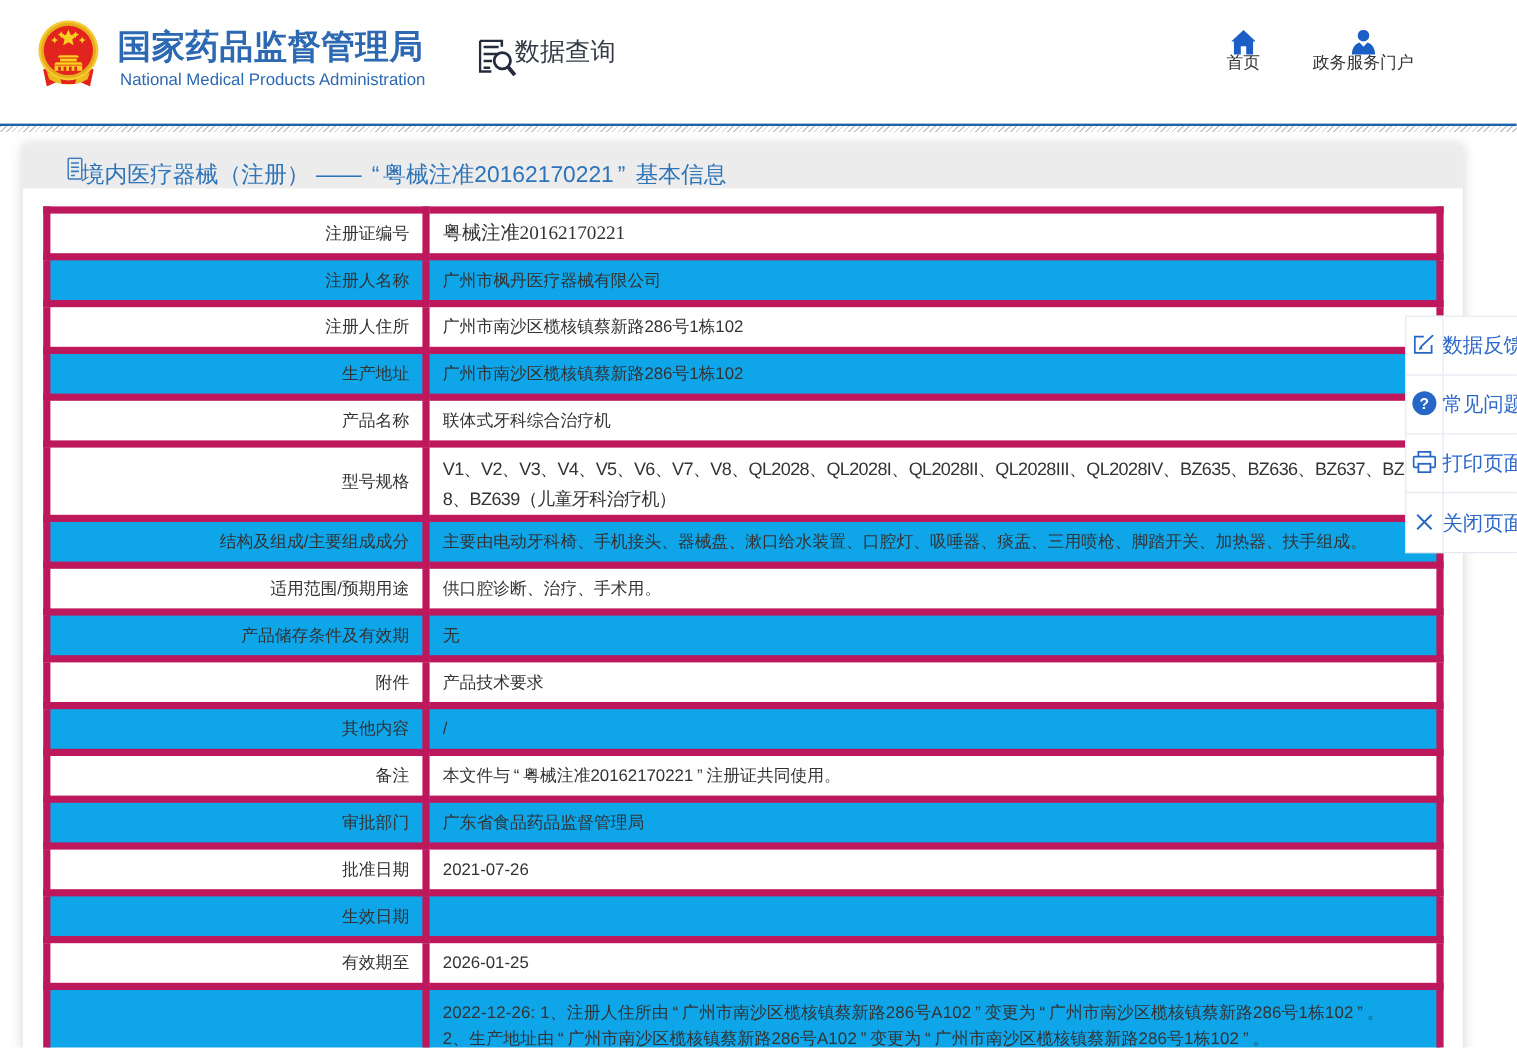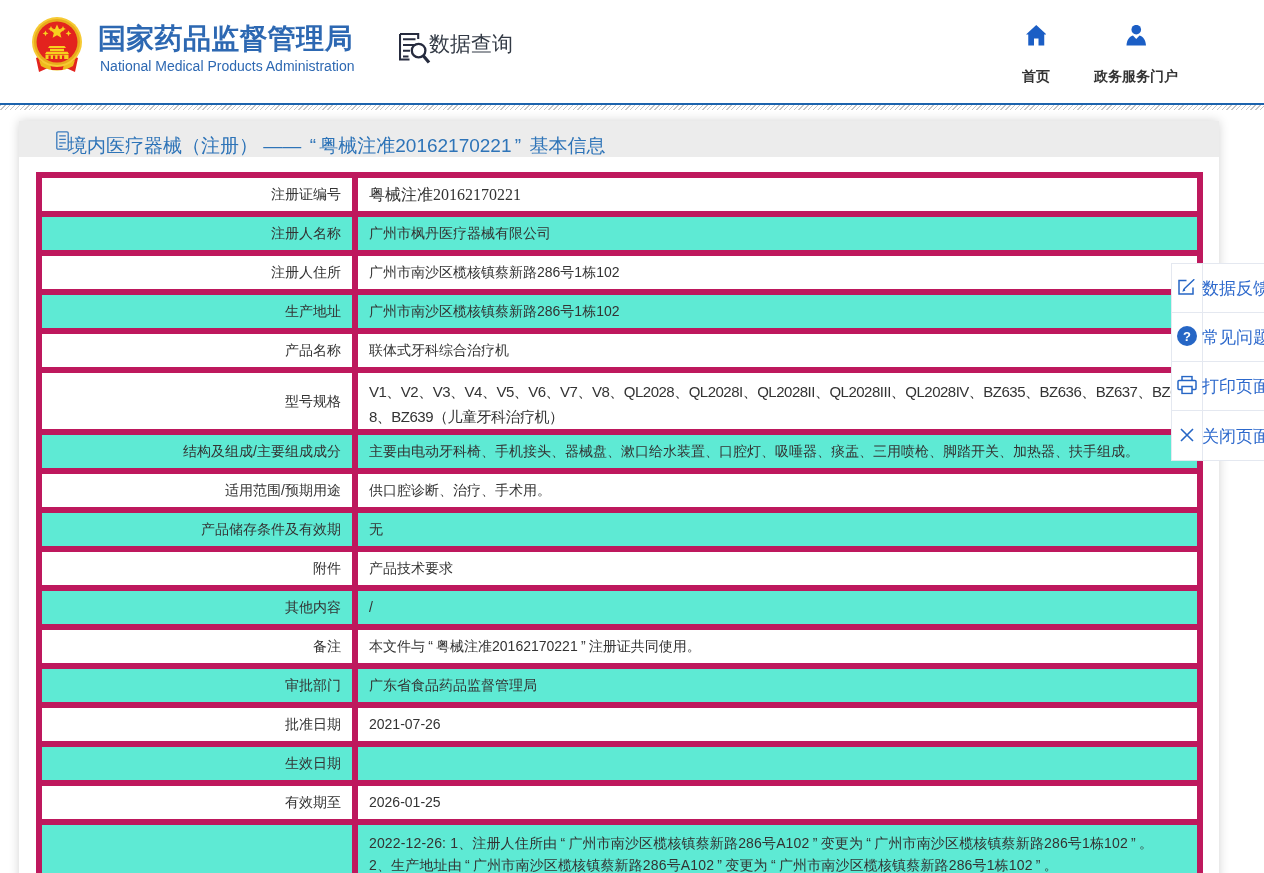--- a/index.html
+++ b/index.html
@@ -10,40 +10,40 @@
 
   
   .hdr { position:absolute; left:0; top:0; width:1264px; height:103px; background:#fff; }
   .emblem { position:absolute; left:31px; top:16px; }
   .org-cn { position:absolute; left:98px; top:20px; font-size:28px; font-weight:bold;
     color:#2d68b2; letter-spacing:0.3px; white-space:nowrap; }
   .org-en { position:absolute; left:100px; top:57.5px; font-size:14px; color:#2d68b2; white-space:nowrap; }
   .dq { position:absolute; left:399px; top:33px; }
   .dq-txt { position:absolute; left:429px; top:33px; font-size:21px; line-height:22px; color:#333a45; white-space:nowrap; }
   .navitem { position:absolute; top:25px; text-align:center; color:#333; font-size:14px; }
-  .navitem .lbl { position:absolute; top:43px; left:0; width:100%;font-weight:bold; }
+  .navitem .lbl { position:absolute; top:19px; left:0; width:100%; }
 
   
   .blueline { position:absolute; left:0; top:103px; width:1264px; height:1.5px; background:#1c63ad; }
   .hatch { position:absolute; left:0; top:104.5px; width:1264px; height:5.5px;
     background:repeating-linear-gradient(135deg, #c6c6c6 0 0.9px, transparent 0.9px 3.4px); }
 
   
   .wrap { position:absolute; left:19px; top:121px; width:1200px; height:760px;
     background:#fff; box-shadow:0 0 10px rgba(0,0,0,.18); }
   .tbar { height:36px; background:#ececec; position:relative; }
   .tbar-txt { position:absolute; left:49px; top:11.5px; font-size:19px; color:#2e74b8; white-space:nowrap; }
   .tbar svg { position:absolute; left:37px; top:10px; }
 
   
   table { border-collapse:collapse; table-layout:fixed; margin:15px 0 0 17px;
     width:1167px; font-size:14px; color:#333; }
   td { border:6px solid #be185d; line-height:23px; padding:5px 11px; vertical-align:middle; }
   td.l { width:316px; text-align:right; }
-  tr.g { background:#5eead4; }
+  tr.g { background:#0ea5e9; }
   td.big { vertical-align:top; padding-top:7px; line-height:22.4px; letter-spacing:0.15px; }
   td.sim { font-family:"Liberation Serif",serif; font-size:16px; }
   td.r7 { font-size:15px; line-height:25px; padding:5.5px 11px 0.5px; letter-spacing:-0.5px; }
   .q { padding:0 3.2px; }
   .nw { white-space:nowrap; }
 
   
   .fmenu { position:absolute; left:1171px; top:263px; width:110px; background:#fff; z-index:5;
     border:1px solid #e4e8f0; }
   .fitem { height:49px; box-sizing:border-box; border-bottom:1px solid #e4e8f0; position:relative; }

